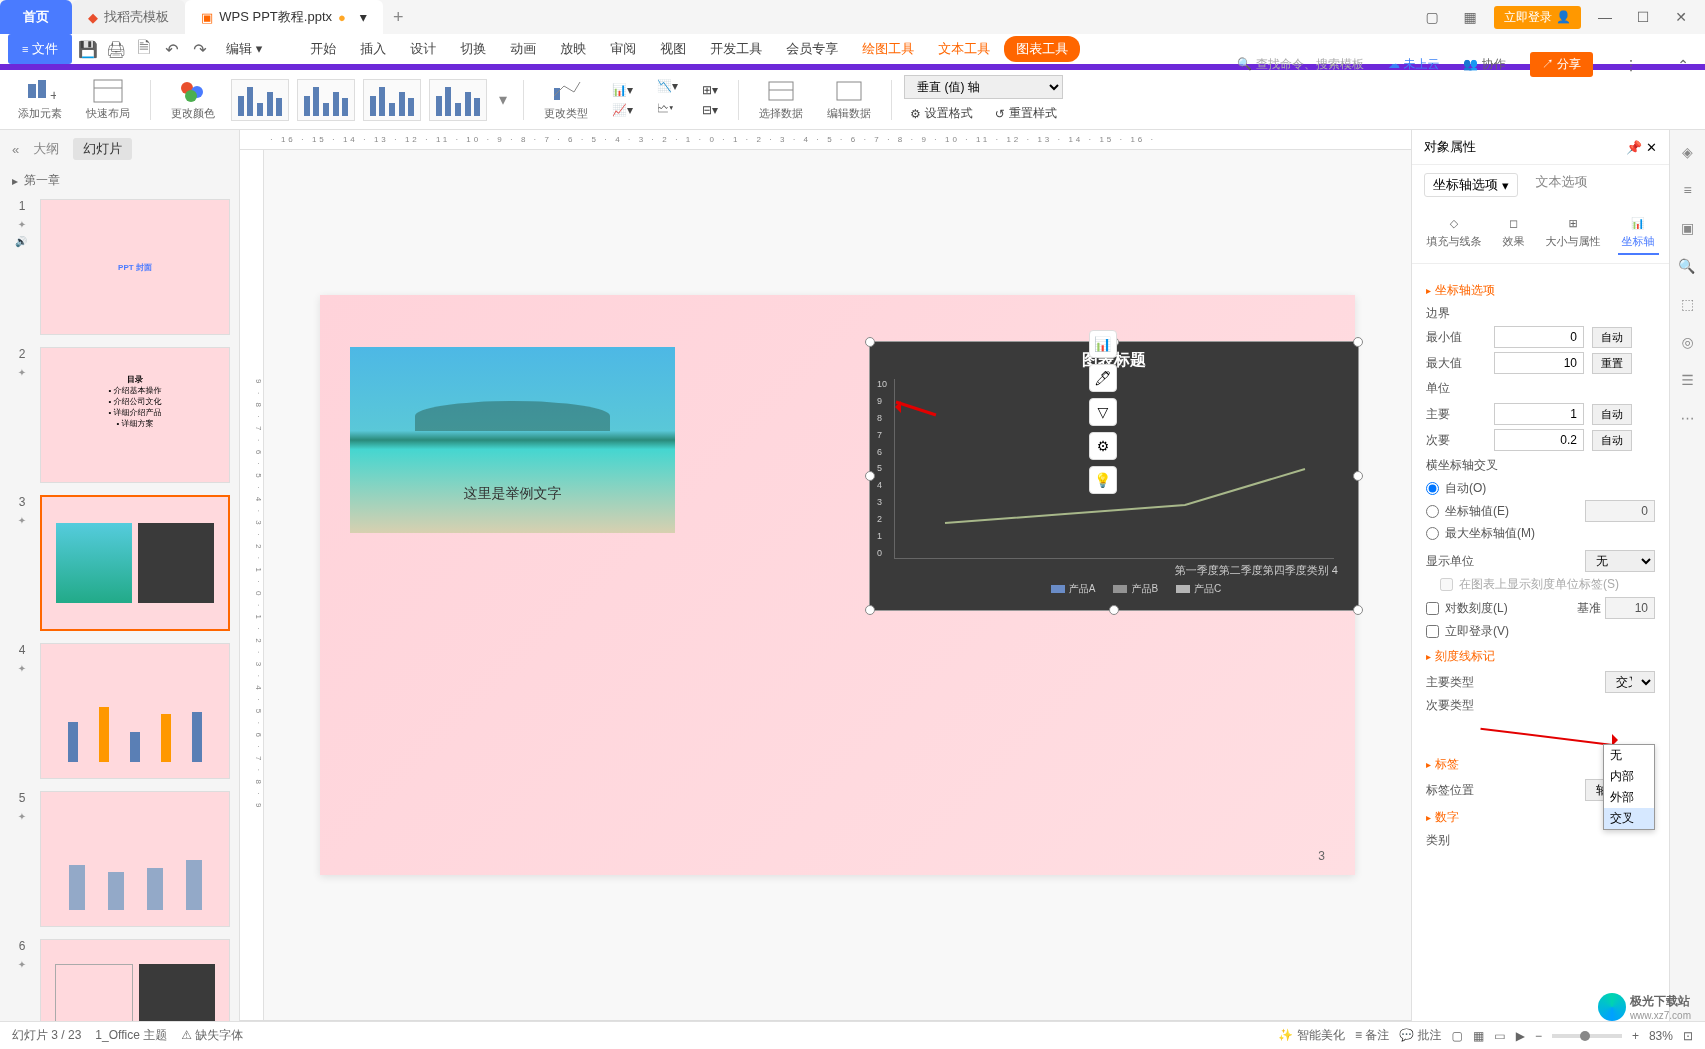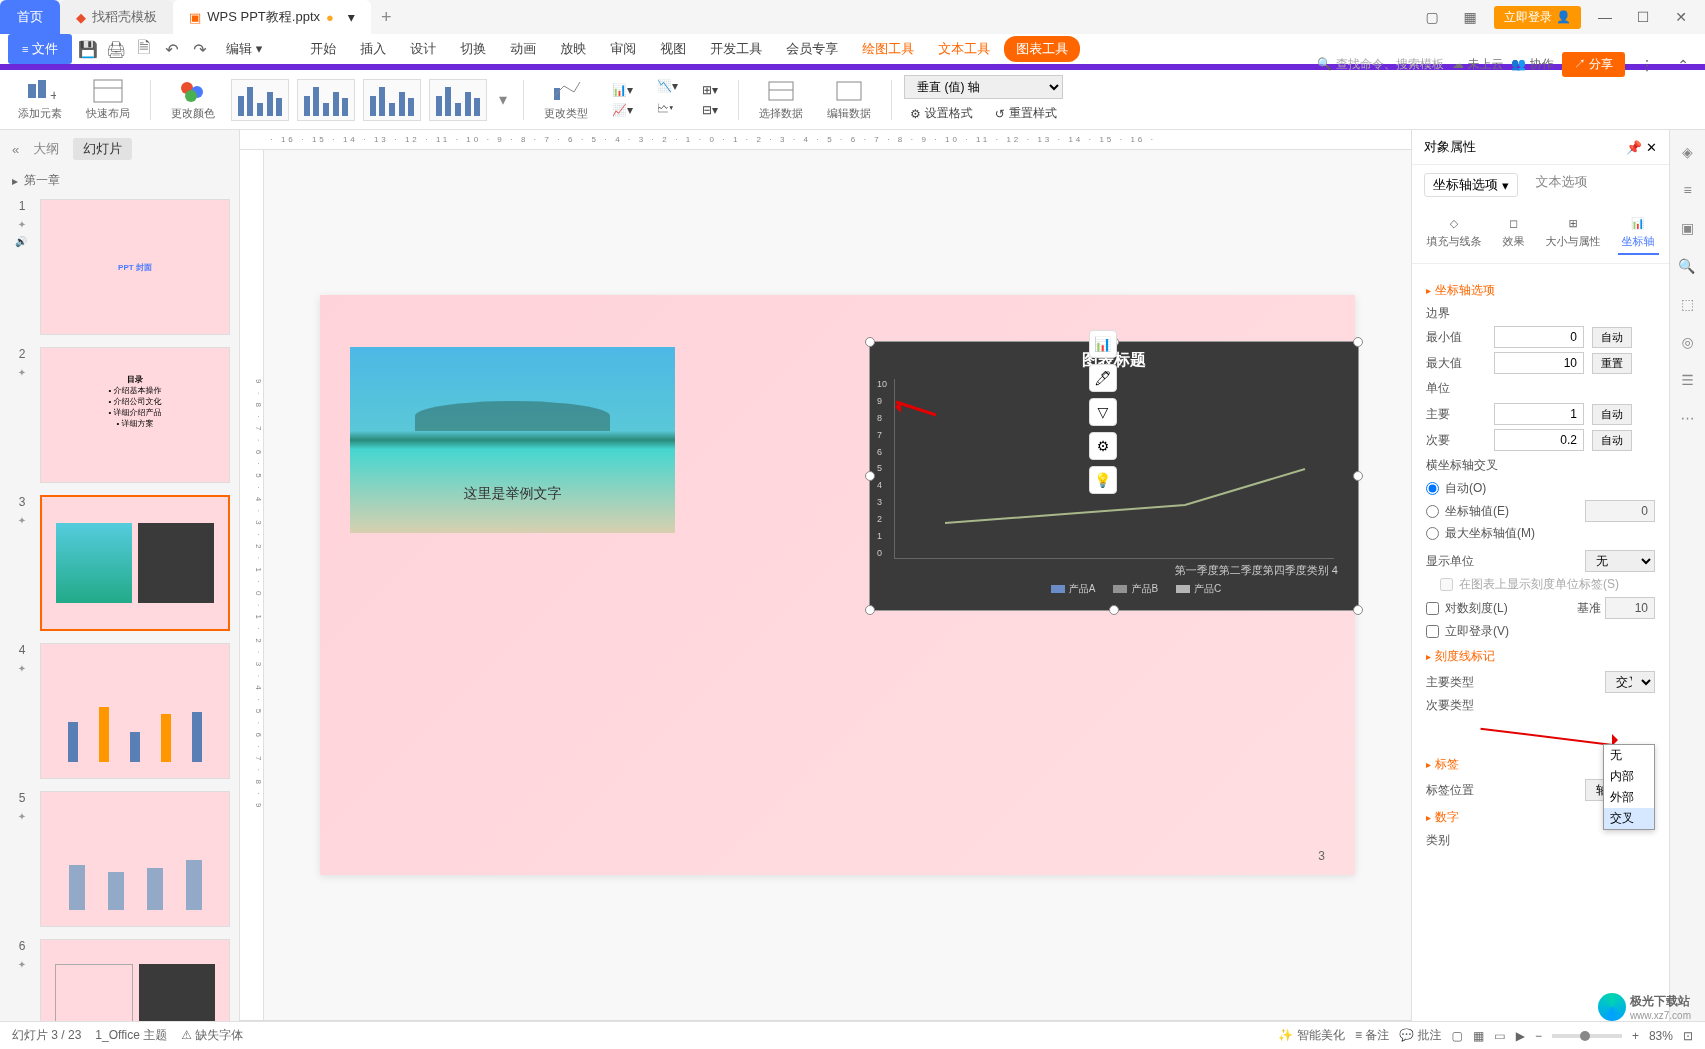--- a/index.html
+++ b/index.html
@@ -1,37 +1,37 @@
 <!DOCTYPE html>
 <html><head>
 <meta charset="utf-8">
 <style>
 * { margin: 0; padding: 0; box-sizing: border-box; font-family: "Microsoft YaHei", sans-serif; }
 body { width: 1705px; height: 1049px; background: #f5f5f5; overflow: hidden; position: relative; }
 
 
 .titlebar { height: 34px; display: flex; align-items: center; background: #f5f5f5; }
 .tab { height: 34px; display: flex; align-items: center; padding: 0 16px; font-size: 13px; border-top-left-radius: 6px; border-top-right-radius: 6px; }
-.tab.home { background: #4a7bff; color: white; width: 60px; justify-content: center; }
+.tab.home { background: #4a7bff; color: white; width: 72px; justify-content: center; font-weight: bold; }
 .tab.template { background: #f0f0f0; color: #666; gap: 6px; }
 .tab.active { background: #fff; color: #333; gap: 6px; min-width: 180px; }
 .tab-close { font-size: 14px; margin-left: 8px; cursor: pointer; }
 .tab-add { font-size: 18px; padding: 0 10px; cursor: pointer; color: #888; }
 .titlebar-right { margin-left: auto; display: flex; align-items: center; gap: 10px; padding-right: 10px; }
 .icon-btn { width: 28px; height: 28px; display: flex; align-items: center; justify-content: center; cursor: pointer; font-size: 14px; color: #666; }
 .login-btn { background: #ff9800; color: white; padding: 3px 10px; border-radius: 3px; font-size: 12px; display: flex; align-items: center; gap: 4px; }
 
 
 .menubar { height: 36px; display: flex; align-items: center; background: #fff; border-bottom: 6px solid #6d28d9; padding: 0 8px; gap: 4px; }
 .file-btn { background: #4a7bff; color: white; padding: 6px 14px; border-radius: 3px; font-size: 13px; }
 .qat-btn { width: 24px; height: 24px; display: flex; align-items: center; justify-content: center; cursor: pointer; color: #666; }
 .menu-item { padding: 6px 10px; font-size: 13px; color: #444; cursor: pointer; }
 .menu-item.orange { color: #ff6600; }
 .menu-item.pill { background: #ff6600; color: white; border-radius: 12px; padding: 4px 12px; }
-.menubar-right { margin-left: auto; display: flex; align-items: center; gap: 8px; margin-top: 31px; }
+.menubar-right { margin-left: auto; display: flex; align-items: center; gap: 24px; margin-top: 31px; }
 .search-hint { color: #aaa; font-size: 12px; }
 .share-btn { background: #ff6600; color: white; padding: 4px 12px; border-radius: 3px; font-size: 12px; }
 
 
 .ribbon { height: 60px; display: flex; align-items: center; background: #fff; border-bottom: 1px solid #e0e0e0; padding: 0 10px; gap: 8px; }
 .ribbon-group { display: flex; flex-direction: column; align-items: center; gap: 2px; padding: 4px 8px; }
 .ribbon-label { font-size: 11px; color: #666; }
 .chart-style { width: 58px; height: 42px; border: 1px solid #ddd; background: #fafafa; display: flex; align-items: flex-end; justify-content: space-around; padding: 4px; }
 .chart-style .bar { width: 6px; background: #5a7fb5; }
 .ribbon-sep { width: 1px; height: 40px; background: #e0e0e0; margin: 0 4px; }
@@ -174,21 +174,21 @@
   <div class="menu-item">放映</div>
   <div class="menu-item">审阅</div>
   <div class="menu-item">视图</div>
   <div class="menu-item">开发工具</div>
   <div class="menu-item">会员专享</div>
   <div class="menu-item orange">绘图工具</div>
   <div class="menu-item orange">文本工具</div>
   <div class="menu-item pill">图表工具</div>
   <div class="menubar-right">
     <span class="search-hint">🔍 <span>查找命令、搜索模板</span></span>
-    <span style="font-size:12px;color:#737373">☁ <span>未上云</span></span>
+    <span style="font-size:12px;color:#3b82f6">☁ <span>未上云</span></span>
     <span style="font-size:12px;color:#666">👥 <span>协作</span></span>
     <div class="share-btn">↗ <span>分享</span></div>
     <div class="icon-btn">⋮</div>
     <div class="icon-btn">⌃</div>
   </div>
 </div>
 
 <div class="ribbon">
   <div class="ribbon-group">
     <svg width="32" height="26">

